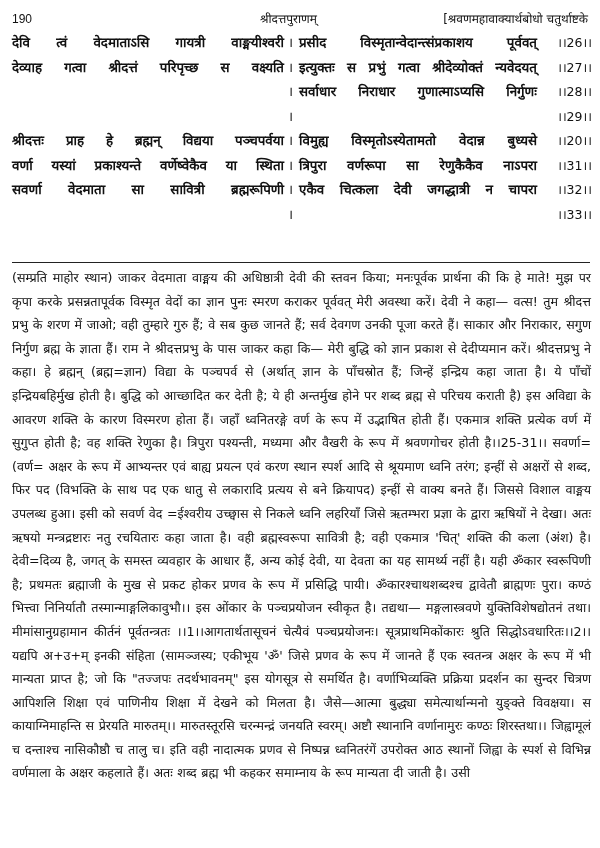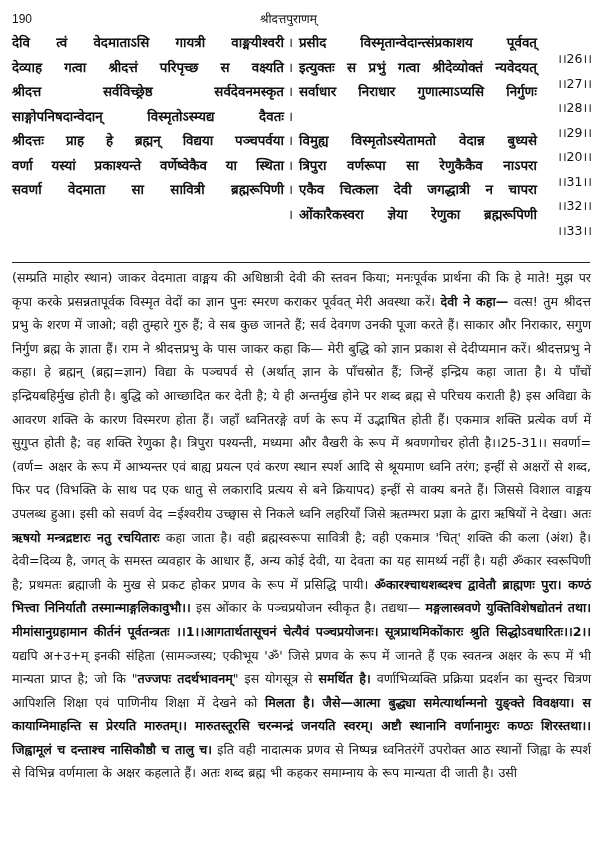--- a/index.html
+++ b/index.html
@@ -19,65 +19,64 @@
   .running-head .section { position: absolute; right: 2px; top: 0; }
 
   .verses { position: absolute; top: 31px; left: 12px; width: 580px; }
   .verse {
     position: relative; height: 24.5px; line-height: 24px;
     font-weight: bold; font-size: 13.4px; white-space: nowrap;
   }
   .verse .first { position: absolute; left: 0; top: 0; width: 272px; text-align: justify; text-align-last: justify; }
   .verse .danda { position: absolute; left: 276px; top: 0; font-weight: normal; }
   .verse .second { position: absolute; left: 287px; top: 0; width: 238px; text-align: justify; text-align-last: justify; }
-  .verse .num { position: absolute; right: 0; top: 16px; font-weight: normal; font-size: 12.5px; }
+  .verse .num { position: absolute; right: 0; top: 0; font-weight: normal; font-size: 12.5px; }
 
   .divider {
     position: absolute; top: 262px; left: 12px; width: 578px; height: 0;
     border-top: 1.4px solid #222222;
   }
 
   .commentary {
     position: absolute; top: 266px; left: 12px; width: 579px;
     font-size: 12.6px; line-height: 23.6px; text-align: justify;
     word-spacing: 0.5px;
   }
-  .commentary .b { font-weight: bold; }
+  .commentary .b { font-weight: normal; }
 </style>
 </head>
 <body>
 
 <div class="page">
 
   <div class="running-head">
     <span class="pgno">190</span>
     <span class="title">श्रीदत्तपुराणम्</span>
+    <span class="section">[श्रवणमहावाक्यार्थबोधो चतुर्थाष्टके</span>
   </div>
 
   <div class="verses">
     <div class="verse">
       <span class="first">देवि त्वं वेदमाताऽसि गायत्री वाङ्मयीश्वरी</span>
       <span class="danda">।</span>
       <span class="second">प्रसीद विस्मृतान्वेदान्त्संप्रकाशय पूर्ववत्</span>
       <span class="num">।।26।।</span>
     </div>
     <div class="verse">
       <span class="first">देव्याह गत्वा श्रीदत्तं परिपृच्छ स वक्ष्यति</span>
       <span class="danda">।</span>
       <span class="second">इत्युक्तः स प्रभुं गत्वा श्रीदेव्योक्तं न्यवेदयत्</span>
       <span class="num">।।27।।</span>
     </div>
     <div class="verse">
-      <span class="first">श्रीदत्त सर्वविच्छ्रेष्ठ सर्वदेवनमस्कृत</span>
       <span class="danda">।</span>
       <span class="second">सर्वाधार निराधार गुणात्माऽप्यसि निर्गुणः</span>
       <span class="num">।।28।।</span>
     </div>
     <div class="verse">
-      <span class="first">साङ्गोपनिषदान्वेदान् विस्मृतोऽस्म्यद्य दैवतः</span>
       <span class="danda">।</span>
       <span class="num">।।29।।</span>
     </div>
     <div class="verse">
       <span class="first">श्रीदत्तः प्राह हे ब्रह्मन् विद्यया पञ्चपर्वया</span>
       <span class="danda">।</span>
       <span class="second">विमुह्य विस्मृतोऽस्येतामतो वेदान्न बुध्यसे</span>
       <span class="num">।।20।।</span>
     </div>
     <div class="verse">
@@ -87,21 +86,20 @@
       <span class="num">।।31।।</span>
     </div>
     <div class="verse">
       <span class="first">सवर्णा वेदमाता सा सावित्री ब्रह्मरूपिणी</span>
       <span class="danda">।</span>
       <span class="second">एकैव चित्कला देवी जगद्धात्री न चापरा</span>
       <span class="num">।।32।।</span>
     </div>
     <div class="verse">
       <span class="danda">।</span>
-      <span class="second">ओंकारैकस्वरा ज्ञेया रेणुका ब्रह्मरूपिणी</span>
       <span class="num">।।33।।</span>
     </div>
   </div>
 
   <div class="divider"></div>
 
   <div class="commentary"><span>(सम्प्रति माहोर स्थान) जाकर वेदमाता वाङ्मय की अधिष्ठात्री देवी की स्तवन किया; मनःपूर्वक प्रार्थना की कि हे माते! मुझ पर कृपा करके प्रसन्नतापूर्वक विस्मृत वेदों का ज्ञान पुनः स्मरण कराकर पूर्ववत् मेरी अवस्था करें। </span><span class="b">देवी ने कहा—</span><span> वत्स! तुम श्रीदत्त प्रभु के शरण में जाओ; वही तुम्हारे गुरु हैं; वे सब कुछ जानते हैं; सर्व देवगण उनकी पूजा करते हैं। साकार और निराकार, सगुण निर्गुण ब्रह्म के ज्ञाता हैं। राम ने श्रीदत्तप्रभु के पास जाकर कहा कि— मेरी बुद्धि को ज्ञान प्रकाश से देदीप्यमान करें। श्रीदत्तप्रभु ने कहा। हे ब्रह्मन् (ब्रह्म=ज्ञान) विद्या के पञ्चपर्व से (अर्थात् ज्ञान के पाँचस्रोत हैं; जिन्हें इन्द्रिय कहा जाता है। ये पाँचों इन्द्रियबहिर्मुख होती है। बुद्धि को आच्छादित कर देती है; ये ही अन्तर्मुख होने पर शब्द ब्रह्म से परिचय कराती है) इस अविद्या के आवरण शक्ति के कारण विस्मरण होता हैं। जहाँ ध्वनितरङ्गे वर्ण के रूप में उद्भाषित होती हैं। एकमात्र शक्ति प्रत्येक वर्ण में सुगुप्त होती है; वह शक्ति रेणुका है। त्रिपुरा पश्यन्ती, मध्यमा और वैखरी के रूप में श्रवणगोचर होती है।।25-31।। सवर्णा=(वर्ण= अक्षर के रूप में आभ्यन्तर एवं बाह्य प्रयत्न एवं करण स्थान स्पर्श आदि से श्रूयमाण ध्वनि तरंग; इन्हीं से अक्षरों से शब्द, फिर पद (विभक्ति के साथ पद एक धातु से लकारादि प्रत्यय से बने क्रियापद) इन्हीं से वाक्य बनते हैं। जिससे विशाल वाङ्मय उपलब्ध हुआ। इसी को सवर्ण वेद =ईश्वरीय उच्छ्वास से निकले ध्वनि लहरियाँ जिसे ऋतम्भरा प्रज्ञा के द्वारा ऋषियों ने देखा। अतः </span><span class="b">ऋषयो मन्त्रद्रष्टारः नतु रचयितारः</span><span> कहा जाता है। वही ब्रह्मस्वरूपा सावित्री है; वही एकमात्र 'चित्' शक्ति की कला (अंश) है। देवी=दिव्य है, जगत् के समस्त व्यवहार के आधार हैं, अन्य कोई देवी, या देवता का यह सामर्थ्य नहीं है। यही ॐकार स्वरूपिणी है; प्रथमतः ब्रह्माजी के मुख से प्रकट होकर प्रणव के रूप में प्रसिद्धि पायी। </span><span class="b">ॐकारश्चाथशब्दश्च द्वावेतौ ब्राह्मणः पुरा। कण्ठं भित्त्वा निनिर्यातौ तस्मान्माङ्गलिकावुभौ।।</span><span> इस ओंकार के पञ्चप्रयोजन स्वीकृत है। तद्यथा— </span><span class="b">मङ्गलास्त्रवणे युक्तिविशेषद्योतनं तथा। मीमांसानुग्रहामान कीर्तनं पूर्वतन्त्रतः ।।1।।आगतार्थतासूचनं चेत्यैवं पञ्चप्रयोजनः। सूत्रप्राथमिकोंकारः श्रुति सिद्धोऽवधारितः।।2।।</span><span> यद्यपि अ+उ+म् इनकी संहिता (सामञ्जस्य; एकीभूय 'ॐ' जिसे प्रणव के रूप में जानते हैं एक स्वतन्त्र अक्षर के रूप में भी मान्यता प्राप्त है; जो कि "</span><span class="b">तज्जपः तदर्थभावनम्</span><span>" इस योगसूत्र से </span><span class="b">समर्थित है।</span><span> वर्णाभिव्यक्ति प्रक्रिया प्रदर्शन का सुन्दर चित्रण आपिशलि शिक्षा एवं पाणिनीय शिक्षा में देखने को </span><span class="b">मिलता है। जैसे—आत्मा बुद्ध्या समेत्यार्थान्मनो युङ्क्ते विवक्षया। स कायाग्निमाहन्ति स प्रेरयति मारुतम्।। मारुतस्तूरसि चरन्मन्द्रं जनयति स्वरम्। अष्टौ स्थानानि वर्णानामुरः कण्ठः शिरस्तथा।। जिह्वामूलं च दन्ताश्च नासिकौष्ठौ च तालु च।</span><span> इति वही नादात्मक प्रणव से निष्पन्न ध्वनितरंगें उपरोक्त आठ स्थानों जिह्वा के स्पर्श से विभिन्न वर्णमाला के अक्षर कहलाते हैं। अतः शब्द ब्रह्म भी कहकर समाम्नाय के रूप मान्यता दी जाती है। उसी</span></div>
 
 </div>
 

